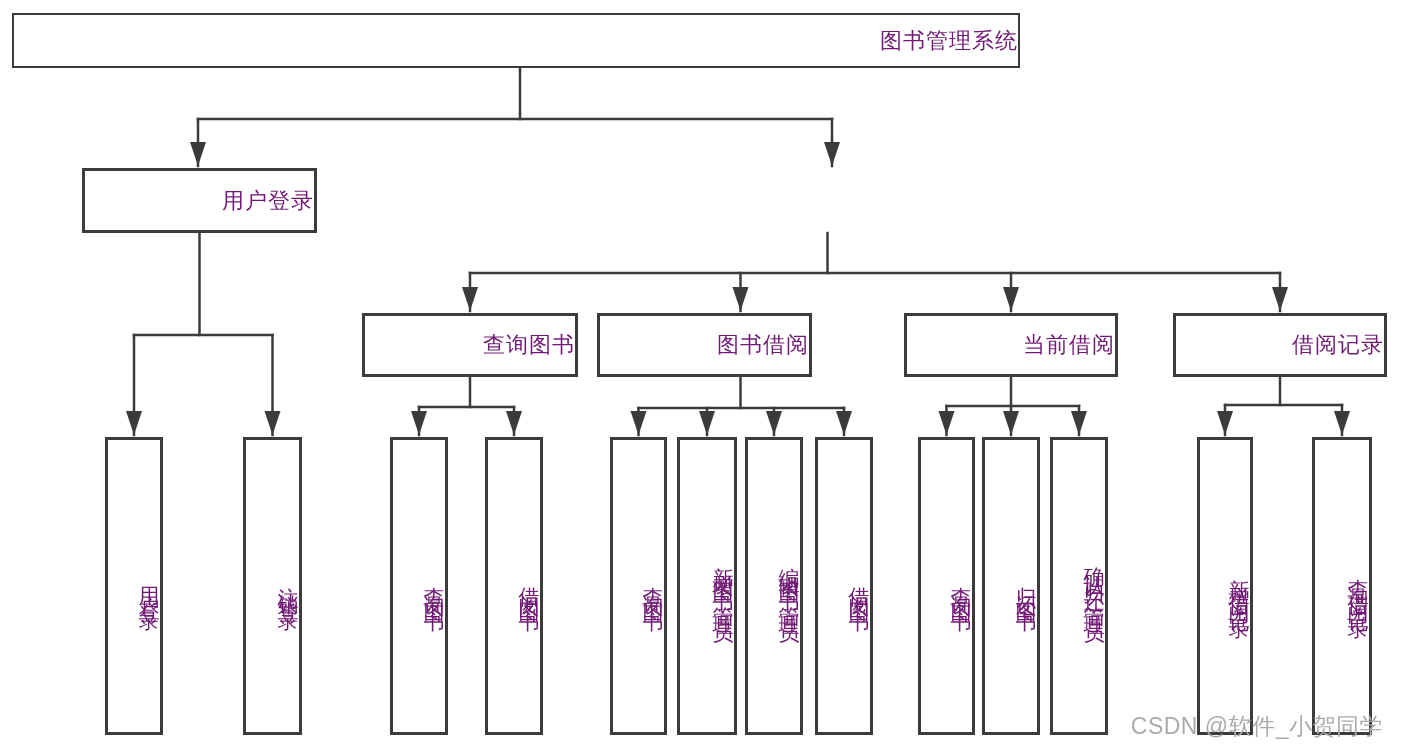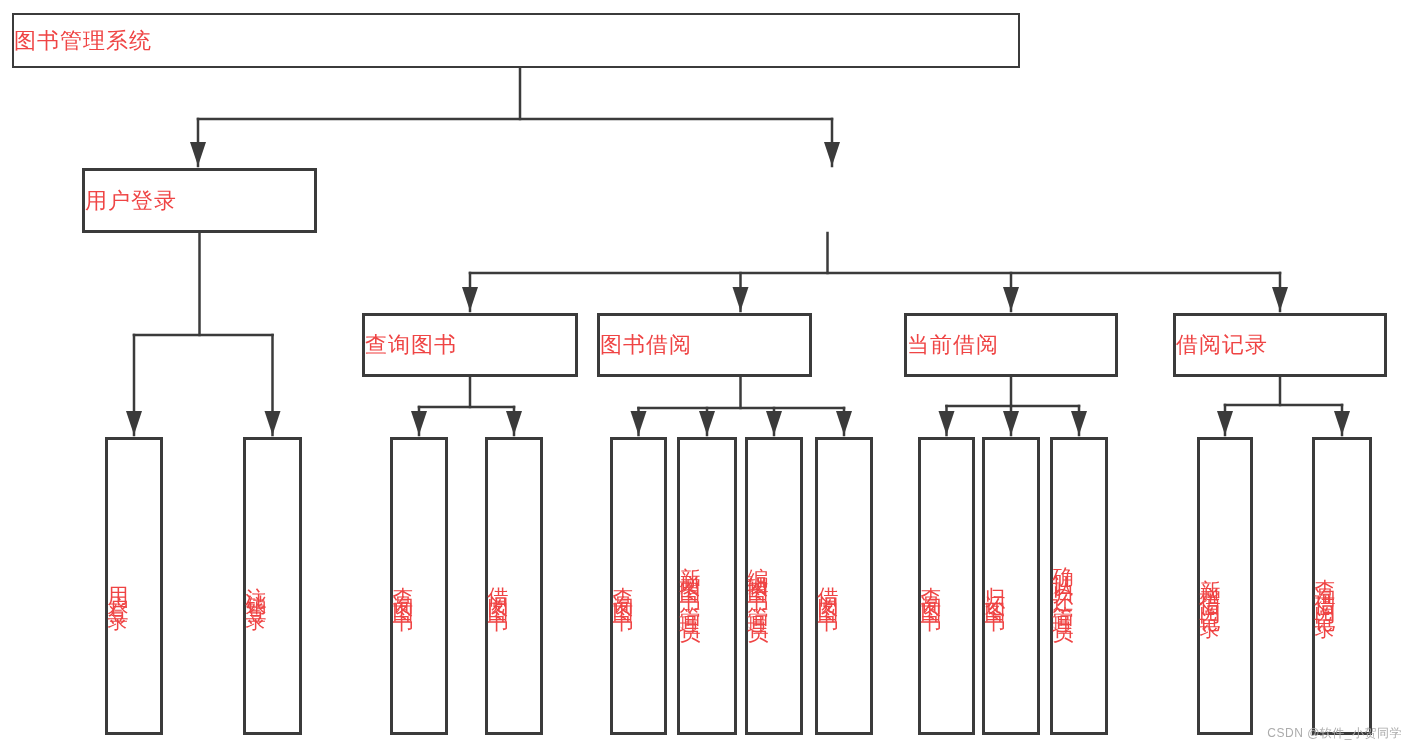--- a/index.html
+++ b/index.html
@@ -20,45 +20,45 @@
     left: 0; top: 0;
     width: 1405px; height: 747px;
   }
   .box {
     position: absolute;
     box-sizing: border-box;
     background: #ffffff;
     border: 3px solid #3b3b3b;
     display: flex;
     align-items: center;
-    justify-content: flex-start;
-    color: #ef4444;
+    justify-content: flex-end;
+    color: #701a75;
   }
   .box.root { border-width: 2px; }
   .h .lbl {
     font-size: 22px;
     letter-spacing: 1px;
     white-space: nowrap;
   }
   .v {
     top: 437px;
     height: 298px;
   }
   .v .lbl {
     writing-mode: vertical-rl;
     text-orientation: mixed;
     font-size: 21px;
     line-height: 1;
     letter-spacing: 8px;
   }
   .watermark {
     position: absolute;
-    right: 3px;
+    right: 22px;
     bottom: 5px;
-    font-size: 12px;
+    font-size: 23px;
     color: #ababab;
     letter-spacing: 0.5px;
     white-space: nowrap;
   }
 </style>
 </head>
 <body>
 
 <div id="canvas">
 

